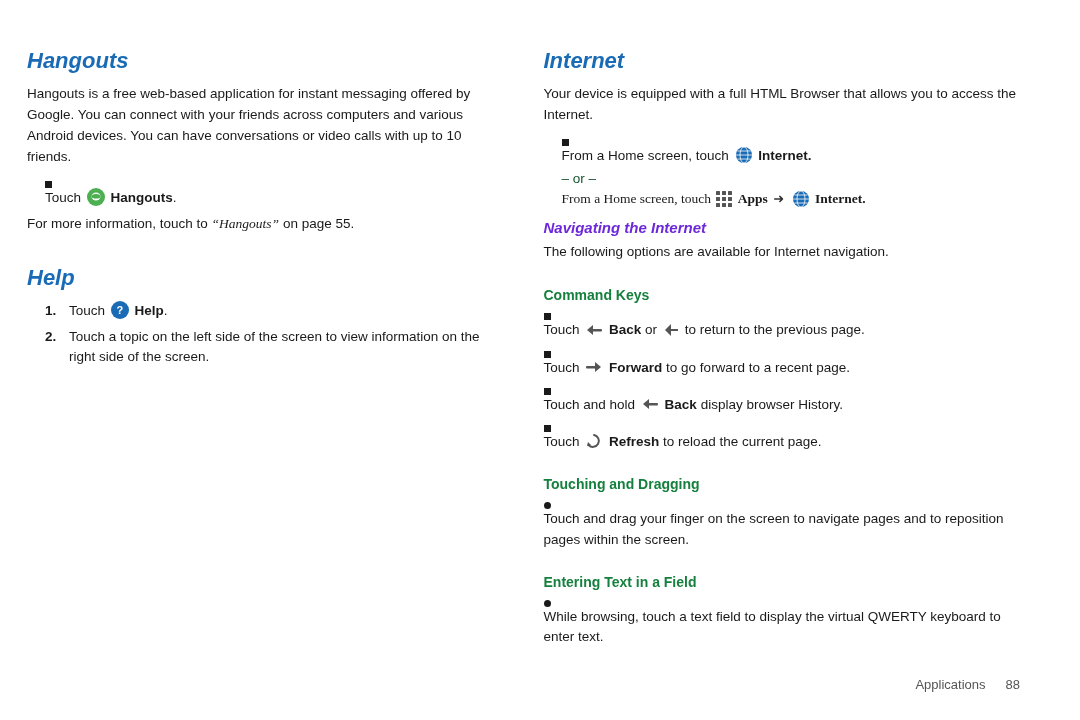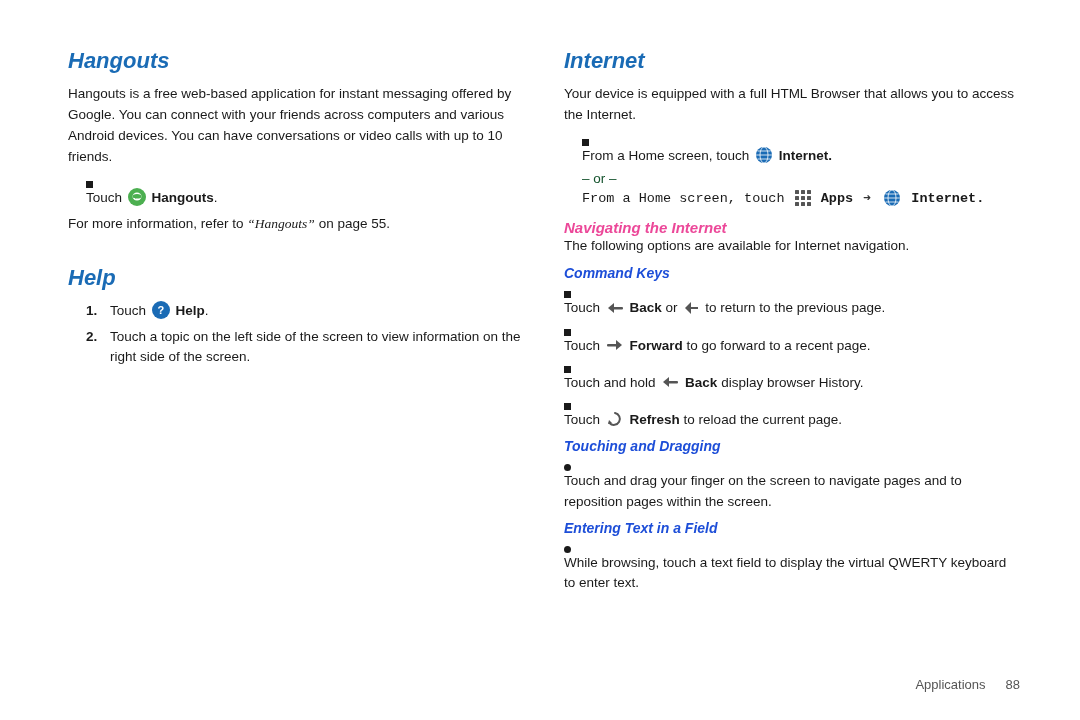--- a/index.html
+++ b/index.html
@@ -9,53 +9,53 @@
       background: #ffffff;
       font-family: 'Times New Roman', Georgia, serif;
       font-size: 14.5px;
       color: #1a1a1a;
       overflow: hidden;
       position: relative;
     }
     .page {
       display: flex;
       flex-direction: row;
-      padding: 48px 60px 48px 68px;
+      padding: 48px 60px 48px 27px;
       height: 100%;
       gap: 40px;
     }
     .column {
       flex: 1;
       display: flex;
       flex-direction: column;
     }
     .section-title {
       font-size: 22px;
       font-weight: bold;
       color: #1a6bb5;
       font-family: Arial, sans-serif;
       font-style: italic;
       margin-bottom: 10px;
     }
     .subsection-title {
       font-size: 15px;
       font-weight: bold;
-      color: #ec4899;
+      color: #6d28d9;
       font-family: Arial, sans-serif;
       font-style: italic;
+      margin-bottom: 6px;
       margin-top: 10px;
     }
     .command-keys-title {
       font-size: 14px;
       font-weight: bold;
-      color: #1d4ed8;
+      color: #15803d;
       font-family: Arial, sans-serif;
       margin-bottom: 5px;
-      margin-top: 8px;
-      font-style: italic;
+      margin-top: 24px;
     }
     p {
       font-size: 13.5px;
       line-height: 1.55;
       margin-bottom: 8px;
       font-family: Arial, sans-serif;
     }
     .bullet-item {
       display: flex;
       flex-direction: column;
@@ -199,21 +199,21 @@
           <span>Touch</span>&nbsp;<span class="icon-circle icon-hangouts">
               <svg width="12" height="12" viewBox="0 0 12 12">
                 <ellipse cx="6" cy="5.5" rx="4.5" ry="4" fill="white"></ellipse>
                 <path d="M3.5 8.5 L4.5 7 L3.5 7 Q1.5 7 1.5 5.5 Q1.5 3 6 3 Q10.5 3 10.5 5.5 Q10.5 7.5 6 7.5 L5 7.5 Z" fill="#4CAF50"></path>
                 <path d="M4 5.5 Q4 9 6.5 9.5 L5.5 8 L6 8 Q10.5 8 10.5 5.5" fill="none"></path>
               </svg>
             </span>&nbsp;<span class="bold">Hangouts</span>.
         </span>
       </div>
       <p style="margin-top:6px;">
-        <span>For more information, refer to</span> <em>“Hangouts”</em> <span>on page 55.</span>
+        <span>For more information, touch to</span> <em>“Hangouts”</em> <span>on page 55.</span>
       </p>
     </div>
 
     <div class="section-gap">
       <div class="section-title">Help</div>
       <div class="numbered-item indent">
         <span class="num-label">1.</span>
         <span>
           <span>Touch</span>&nbsp;<span class="icon-circle icon-help" style="background:#1a6bb5;color:white;font-size:11px;font-weight:bold;display:inline-flex;align-items:center;justify-content:center;">?</span>&nbsp;<span class="bold">Help</span>.
         </span>
@@ -239,21 +239,21 @@
               <ellipse cx="9" cy="9" rx="4" ry="8" fill="none" stroke="white" stroke-width="0.8"></ellipse>
               <line x1="1" y1="9" x2="17" y2="9" stroke="white" stroke-width="0.8"></line>
               <line x1="2.5" y1="5" x2="15.5" y2="5" stroke="white" stroke-width="0.8"></line>
               <line x1="2.5" y1="13" x2="15.5" y2="13" stroke="white" stroke-width="0.8"></line>
             </svg>&nbsp;<span class="bold">Internet.</span>
         </span>
       </div>
 
       <div class="or-line indent">– or –</div>
 
-      <div class="indent" style="margin-bottom:8px; font-size:13.5px; font-family:Liberation Mono, monospace; line-height:1.5;">
+      <div class="indent" style="margin-bottom:8px; font-size:13.5px; font-family:Liberation Serif, serif; line-height:1.5;">
         <span>From a Home screen, touch</span>&nbsp;<span style="display:inline-grid; grid-template-columns:repeat(3,4px); grid-template-rows:repeat(3,4px); gap:2px; vertical-align:middle; margin:0 2px; position:relative; top:-1px;">
           <span style="width:4px;height:4px;background:#555;border-radius:0.5px;display:block;"></span>
           <span style="width:4px;height:4px;background:#555;border-radius:0.5px;display:block;"></span>
           <span style="width:4px;height:4px;background:#555;border-radius:0.5px;display:block;"></span>
           <span style="width:4px;height:4px;background:#555;border-radius:0.5px;display:block;"></span>
           <span style="width:4px;height:4px;background:#555;border-radius:0.5px;display:block;"></span>
           <span style="width:4px;height:4px;background:#555;border-radius:0.5px;display:block;"></span>
           <span style="width:4px;height:4px;background:#555;border-radius:0.5px;display:block;"></span>
           <span style="width:4px;height:4px;background:#555;border-radius:0.5px;display:block;"></span>
           <span style="width:4px;height:4px;background:#555;border-radius:0.5px;display:block;"></span>

